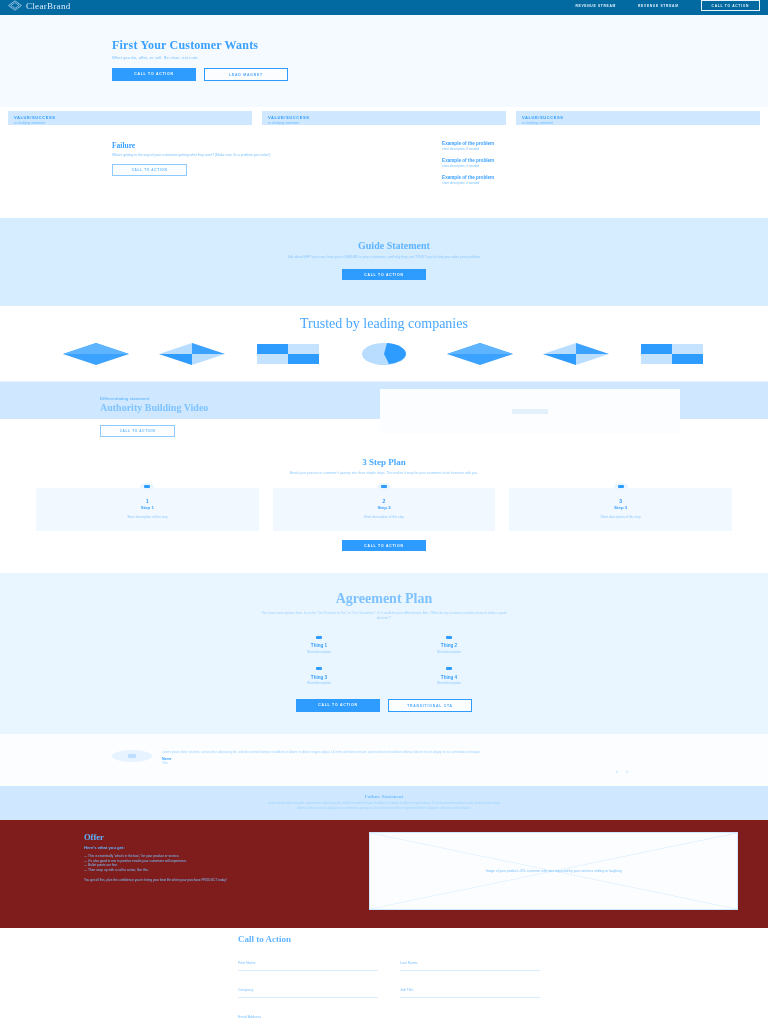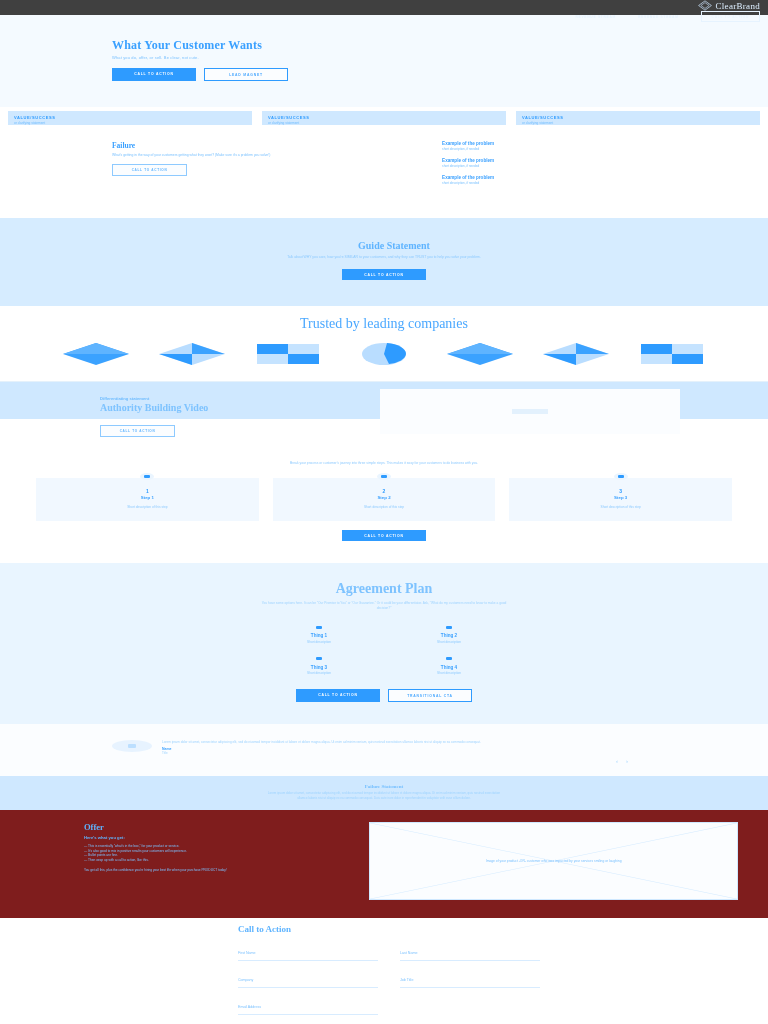--- a/index.html
+++ b/index.html
@@ -18,26 +18,25 @@
     --pale: #f2f9ff;
     --pale2: #e8f4ff;
     --band: #cfe8ff;
     --band2: #d6ecff;
     --line: #cfe4f7;
   }
 
   
   .topnav {
     height: 15px;
-    background: #404040;
+    background: #0369a1;
     display: flex;
-    align-items: flex-end;
+    align-items: flex-start;
     padding: 0 8px;
     position: relative;
-    flex-direction: column;
   }
   .brand { display:flex; align-items:center; gap:4px; }
   .brand-logo { width: 14px; height: 11px; }
   .brand-name {
     color: #ddeeff; font-size: 9px; letter-spacing: .3px;
     font-family: "Liberation Serif", serif;
   }
   .nav-right {
     margin-left: auto; display:flex; align-items:center; gap: 22px;
   }
@@ -204,21 +203,21 @@
     <span class="brand-name">ClearBrand</span>
   </div>
   <div class="nav-right">
     <span class="nav-link">REVENUE STREAM</span>
     <span class="nav-link">REVENUE STREAM</span>
     <span class="nav-cta">CALL TO ACTION</span>
   </div>
 </div>
 
 <section class="hero">
-  <h1>What Your Customer Wants</h1>
+  <h1>First Your Customer Wants</h1>
   <p>What you do, offer, or sell. Be clear, not cute.</p>
   <div class="hero-btns">
     <div class="btn-solid">CALL TO ACTION</div>
     <div class="btn-outline">LEAD MAGNET</div>
   </div>
 </section>
 
 <section class="value-row">
   <div class="value-card">
     <div class="vt">VALUE/SUCCESS</div>
@@ -326,20 +325,21 @@
   </div>
   <div class="auth-video">
     <div class="auth-video-bar"></div>
   </div>
 </section>
 <div class="auth-btn-wrap">
   <div class="btn-outline-sm" style="margin-top:0">CALL TO ACTION</div>
 </div>
 
 <section class="steps">
+  <h2>3 Step Plan</h2>
   <p>Break your process or customer's journey into three simple steps. This makes it easy for your customers to do business with you.</p>
   <div class="step-cards">
     <div class="step-card">
       <div class="step-badge">
           <div class="step-badge-in"></div>
         </div>
       <div class="step-num">1</div>
       <div class="step-name">Step 1</div>
       <div class="step-desc">Short description of this step</div>
     </div>

